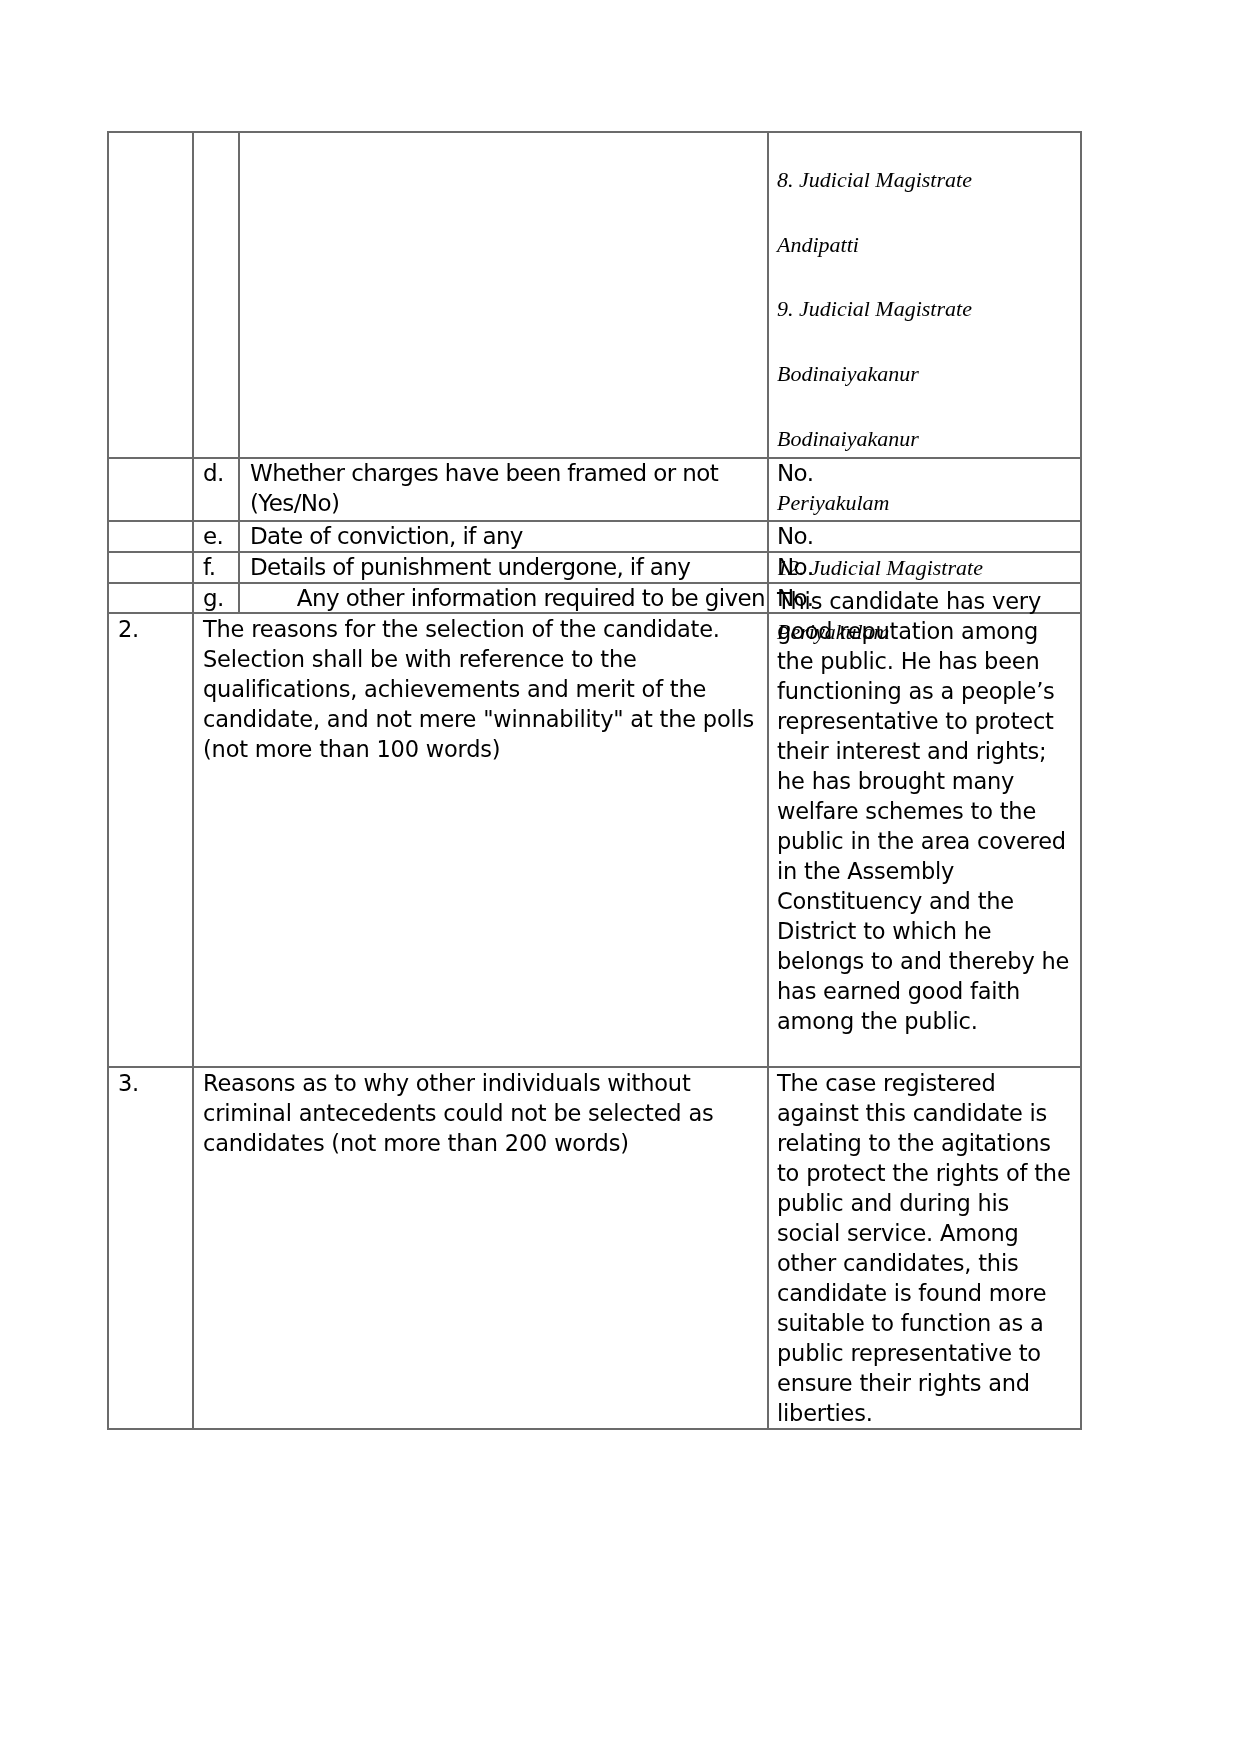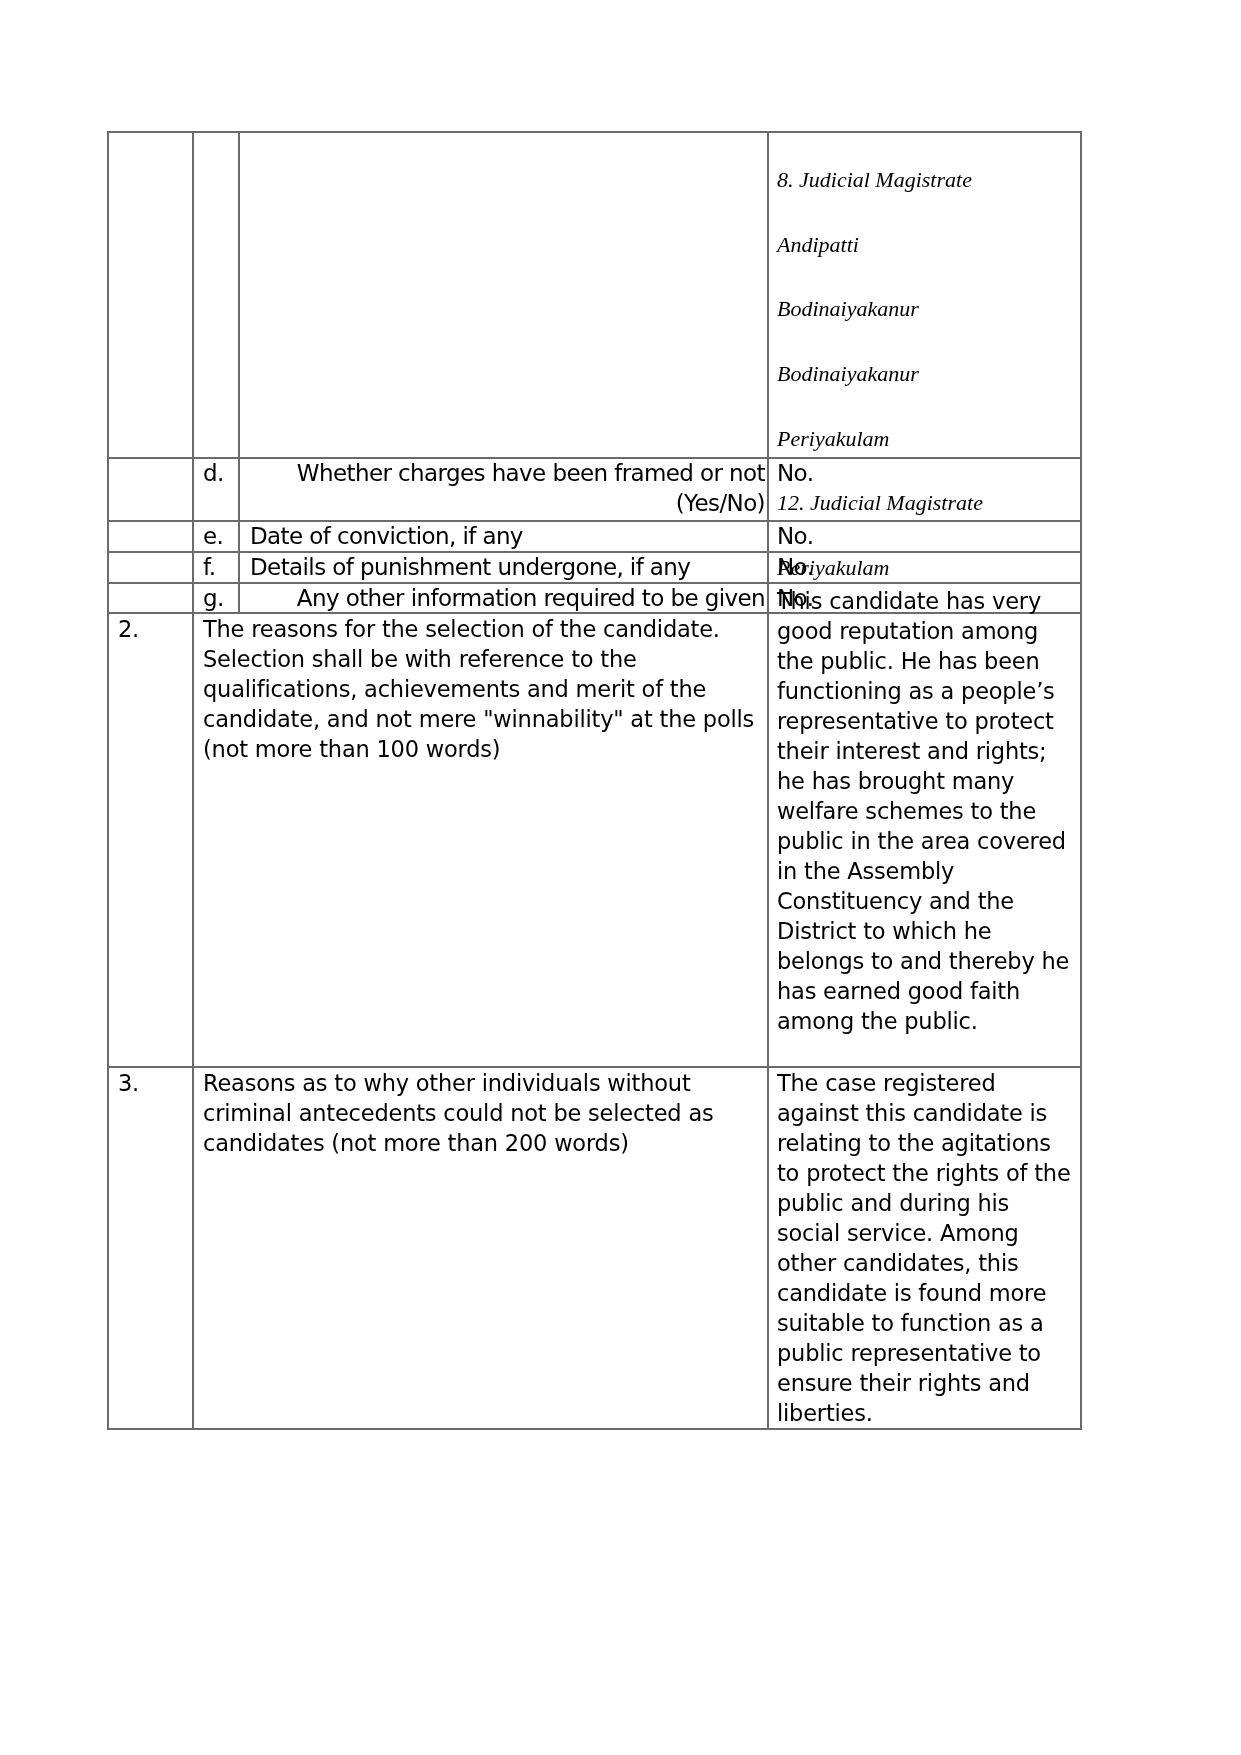--- a/index.html
+++ b/index.html
@@ -29,29 +29,30 @@
   <div class="line v" style="left:107px; top:131px; height:1299px;"></div>
   <div class="line v" style="left:192px; top:131px; height:1299px;"></div>
   <div class="line v" style="left:238px; top:131px; height:482px;"></div>
   <div class="line v" style="left:767px; top:131px; height:1299px;"></div>
   <div class="line v" style="left:1080px; top:131px; height:1299px;"></div>
 </div>
 
 <div class="cell serif" style="left:777px; top:132px; width:300px;font-style:italic;">
   <div>8. Judicial Magistrate</div>
   <div>Andipatti</div>
+  <div>9. Judicial Magistrate</div>
   <div>Bodinaiyakanur</div>
   <div>Bodinaiyakanur</div>
   <div>Periyakulam</div>
   <div>12. Judicial Magistrate</div>
   <div>Periyakulam</div>
 </div>
 
 <div class="cell cond" style="left:203px; top:458px;">d.</div>
-<div class="cell cond" style="left:250px; top:458px; width:515px;text-align:right;">Whether charges have been framed or not
+<div class="cell cond" style="left:250px; top:458px; width:515px;">Whether charges have been framed or not
 (Yes/No)</div>
 <div class="cell cond" style="left:777px; top:458px;">No.</div>
 
 <div class="cell cond" style="left:203px; top:521px;">e.</div>
 <div class="cell cond" style="left:250px; top:521px; width:515px;">Date of conviction, if any</div>
 <div class="cell cond" style="left:777px; top:521px;">No.</div>
 
 <div class="cell cond" style="left:203px; top:552px;">f.</div>
 <div class="cell cond" style="left:250px; top:552px; width:515px;">Details of punishment undergone, if any</div>
 <div class="cell cond" style="left:777px; top:552px;">No.</div>

